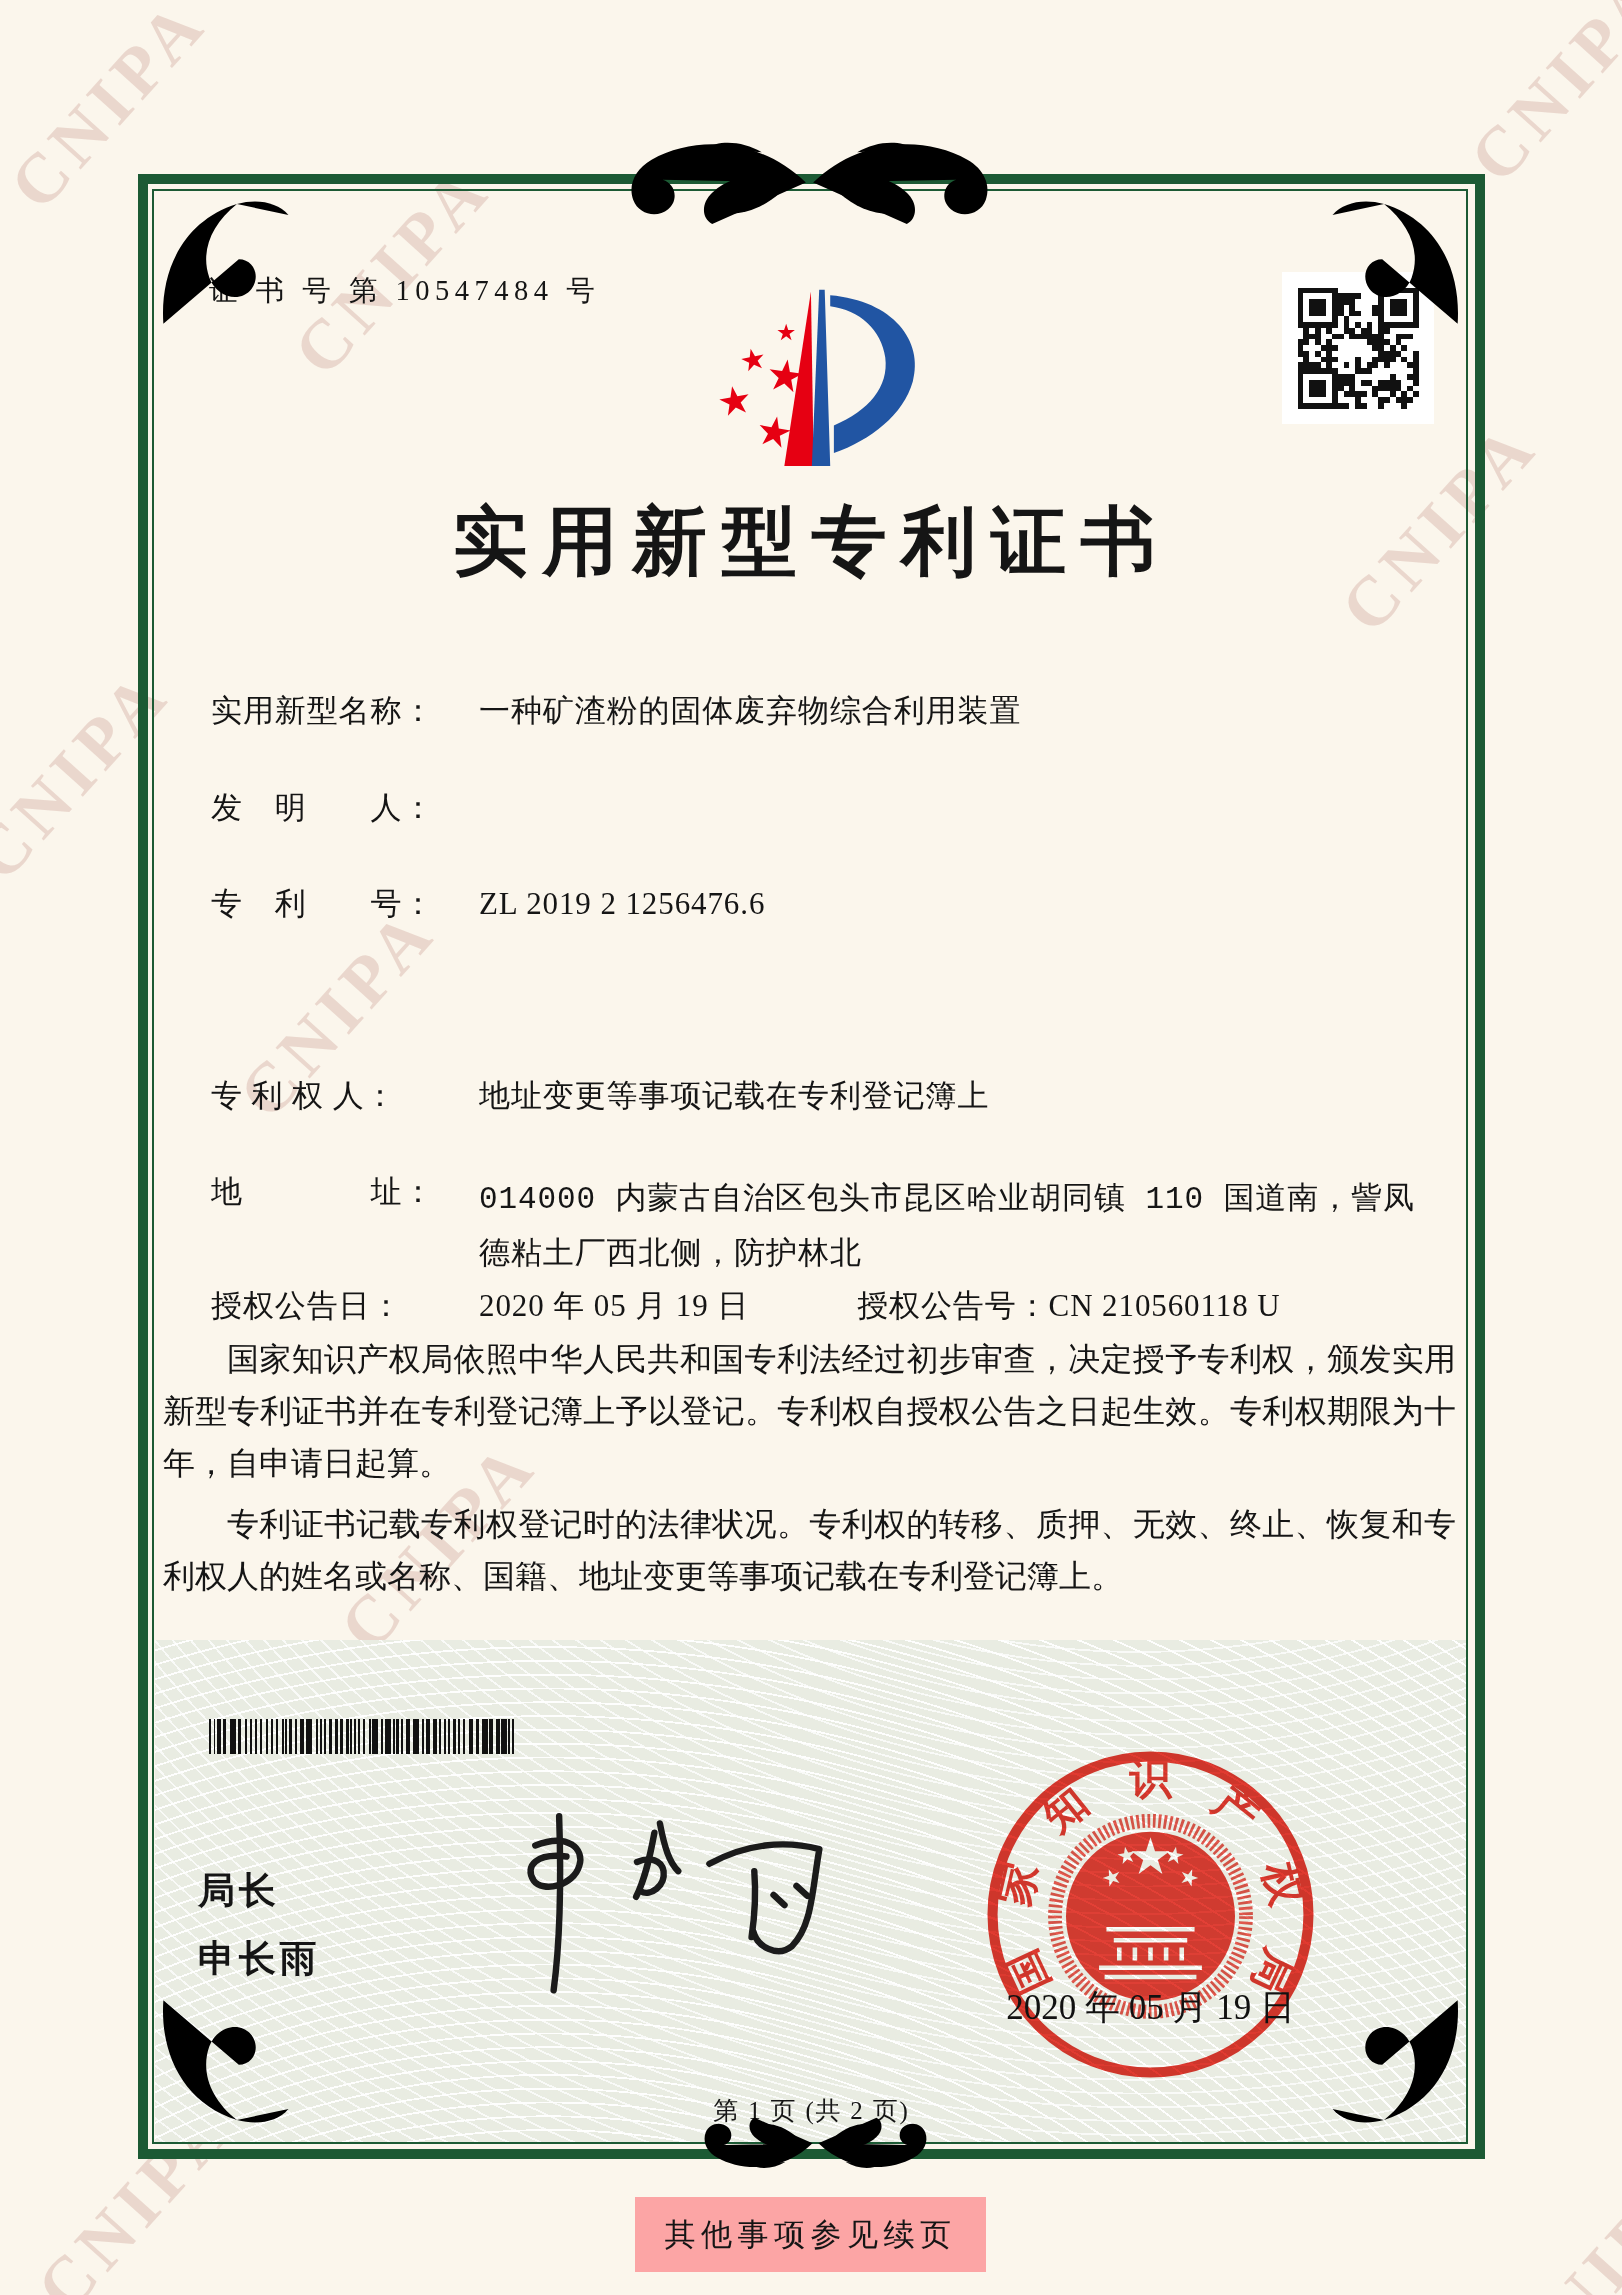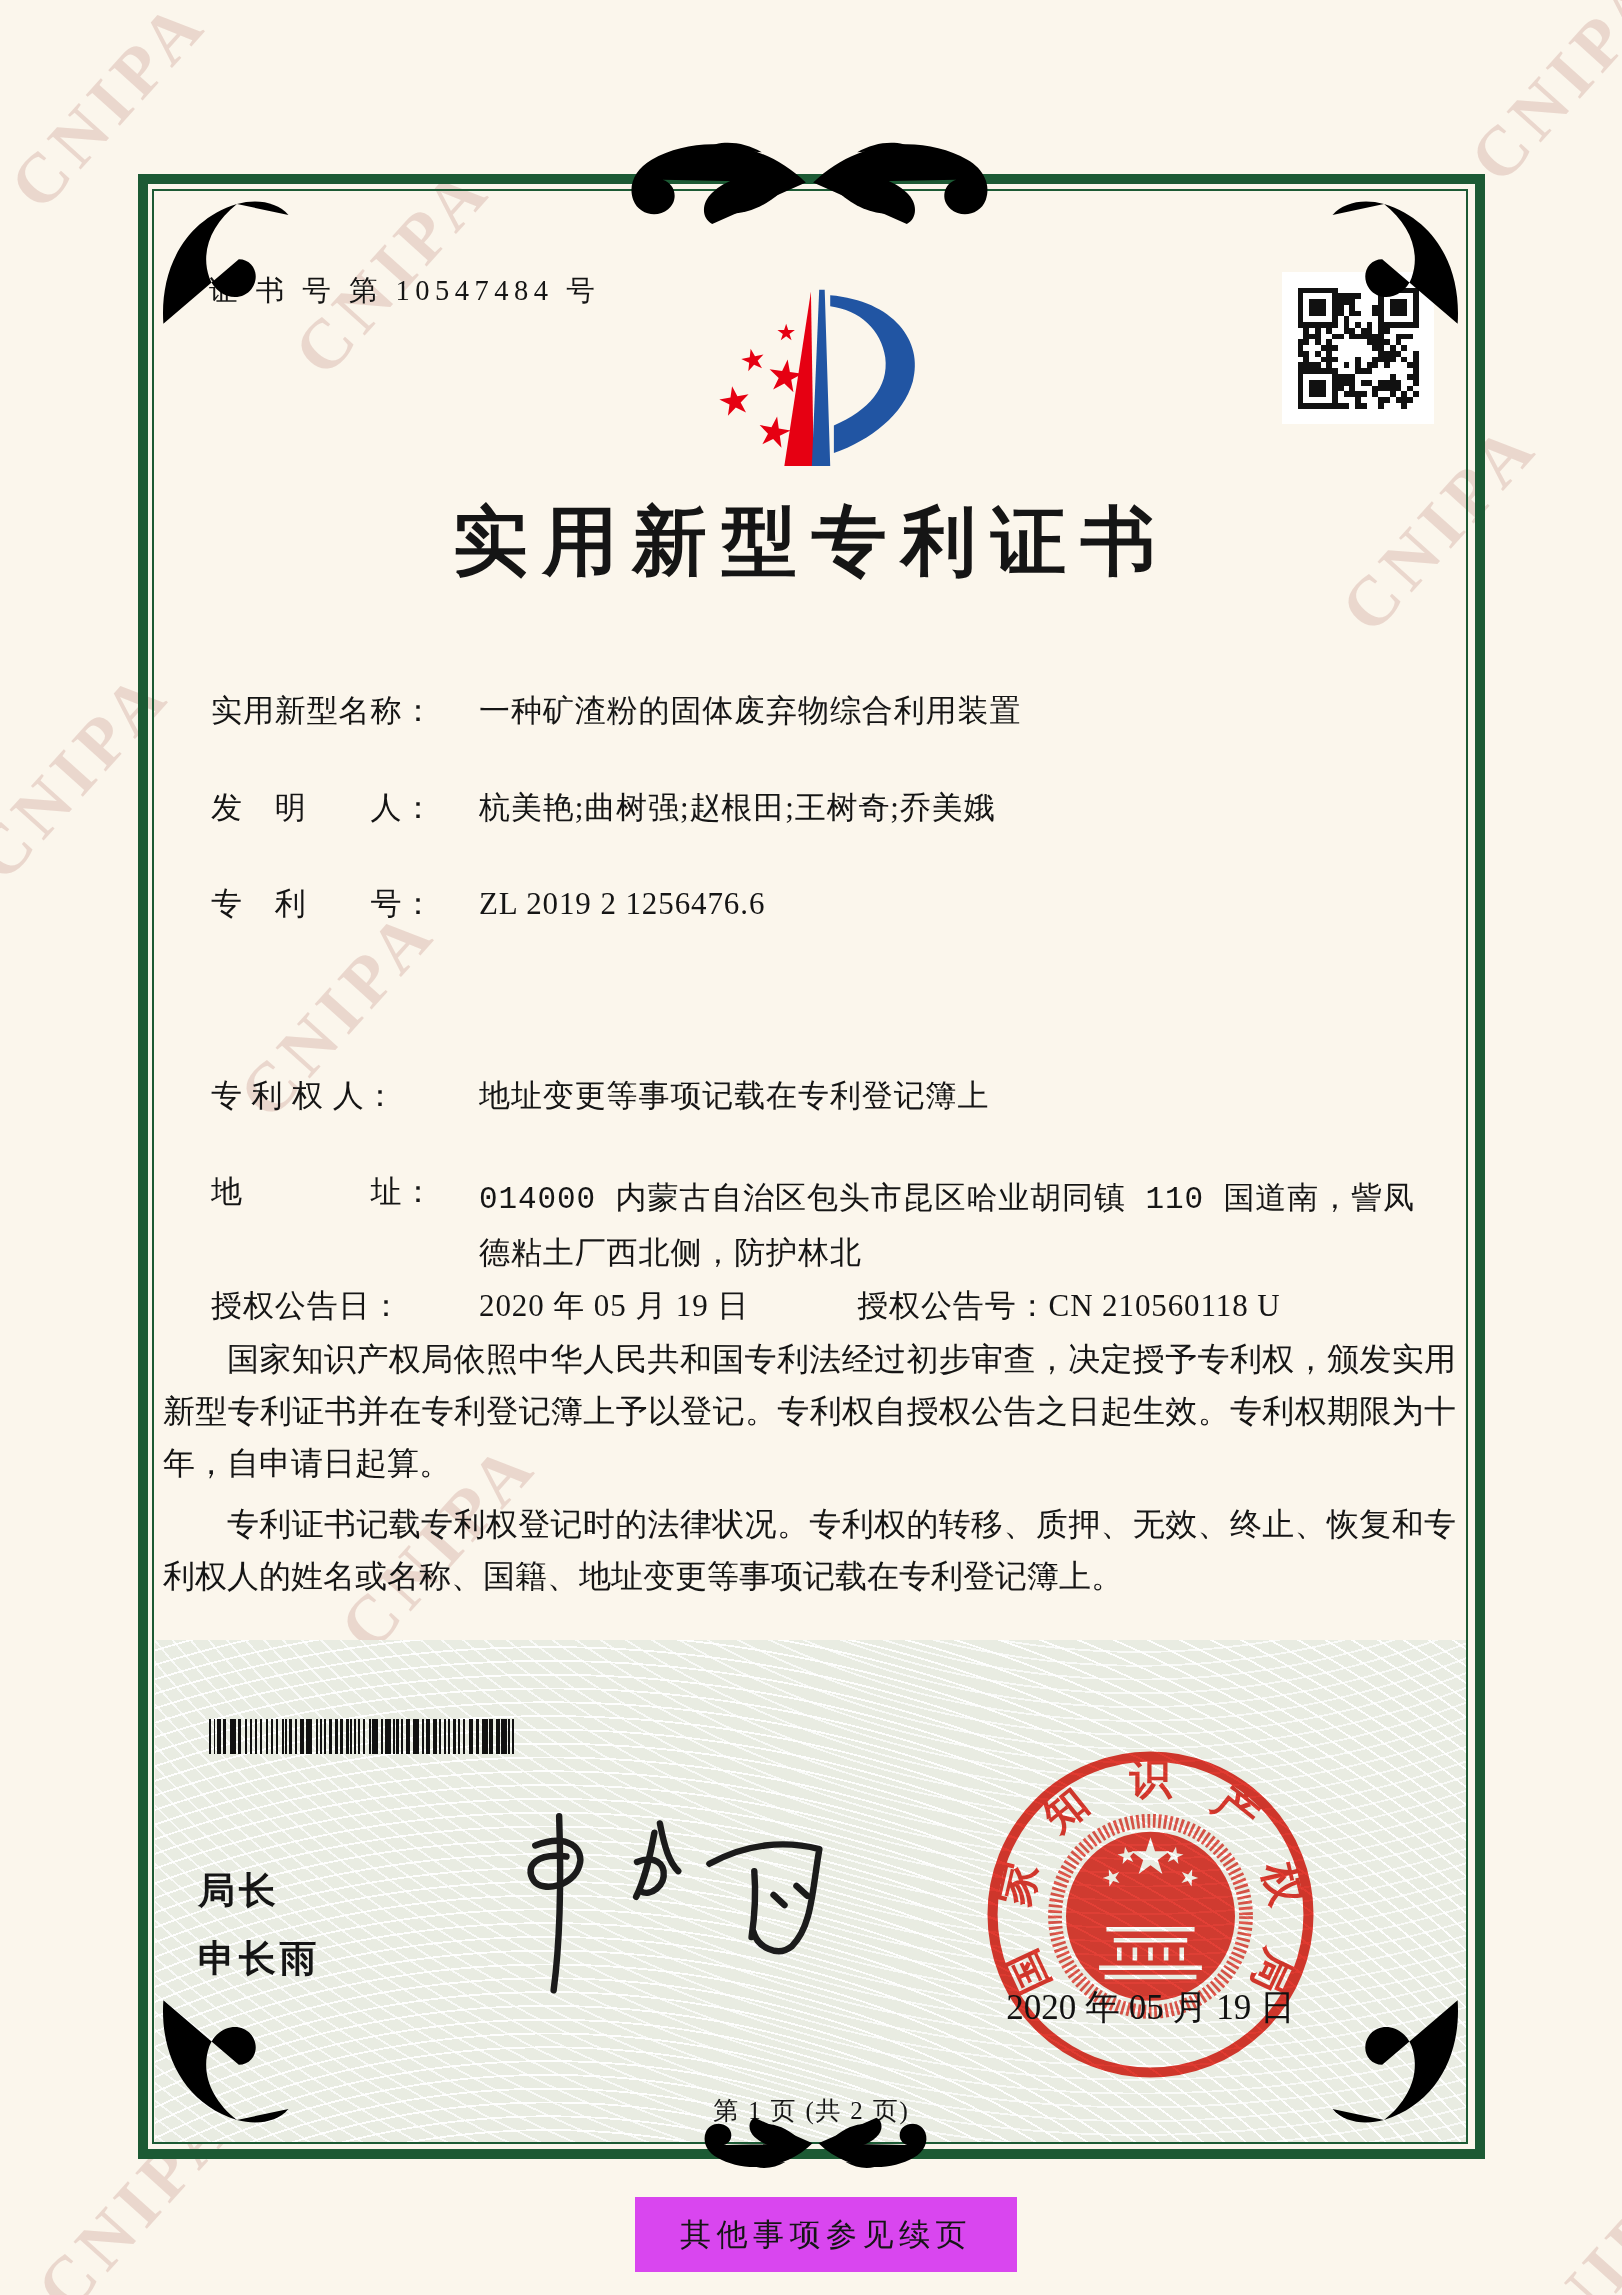--- a/index.html
+++ b/index.html
@@ -75,21 +75,21 @@
   
   .seal{position:absolute;left:976px;top:1740px;width:349px;height:349px;z-index:4;
     opacity:.93;mix-blend-mode:multiply;}
   .seal-char{font-family:"Liberation Serif","DejaVu Serif",serif;
     font-size:46px;font-weight:bold;fill:#e02b20;text-anchor:middle;}
   .seal-date{position:absolute;left:990px;top:1984px;width:321px;text-align:center;z-index:5;
     font-size:35px;color:#111;}
   
   .page-info{position:absolute;left:0;top:2094px;width:1623px;text-align:center;z-index:3;
     font-size:25px;letter-spacing:1.8px;}
-  .cont-box{position:absolute;left:635px;top:2197px;width:382px;height:75px;background:#d946ef;
+  .cont-box{position:absolute;left:635px;top:2197px;width:351px;height:75px;background:#fca5a5;
     z-index:3;display:flex;align-items:center;justify-content:center;}
   .cont-box span{font-size:31px;letter-spacing:5.5px;}
 </style>
 </head>
 <body>
 
 <div id="page">
 
   <div class="wm wm1">CNIPA</div>
   <div class="wm wm2">CNIPA</div>
@@ -401,21 +401,20 @@
   </div>
 
   <div class="title">实用新型专利证书</div>
 
   <div class="field f-name">
     <span class="flabel">实用新型名称：</span>
     <span class="fvalue">一种矿渣粉的固体废弃物综合利用装置</span>
   </div>
   <div class="field f-inv">
     <span class="flabel">发　明　　人：</span>
-    <span class="fvalue">杭美艳;曲树强;赵根田;王树奇;乔美娥</span>
   </div>
   <div class="field f-no">
     <span class="flabel">专　利　　号：</span>
     <span class="fvalue">ZL 2019 2 1256476.6</span>
   </div>
   <div class="field f-owner">
     <span class="flabel">专 利 权 人：</span>
     <span class="fvalue">地址变更等事项记载在专利登记簿上</span>
   </div>
   <div class="field f-addr">

